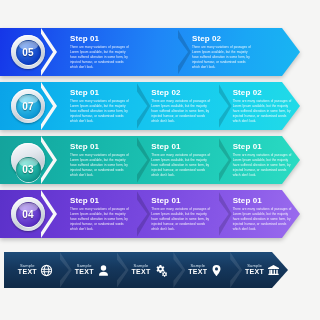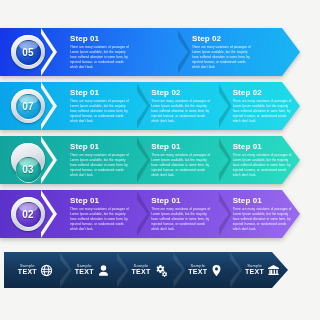--- a/index.html
+++ b/index.html
@@ -179,21 +179,21 @@
         <div class="seg-body">There are many variations of passages of Lorem Ipsum available, but the majority have suffered alteration in some form, by injected humour, or randomised words which don't look.</div>
       </div>
     </div>
   </div>
 
   <div class="row row4" id="row-4">
     <div class="row-body">
       <div class="badge-cell">
         <div class="badge">
           <div class="badge-inner">
-            <span class="badge-num">02</span>
+            <span class="badge-num">04</span>
           </div>
         </div>
       </div>
       <div class="seg">
         <div class="seg-title">Step 01</div>
         <div class="seg-body">There are many variations of passages of Lorem Ipsum available, but the majority have suffered alteration in some form, by injected humour, or randomised words which don't look.</div>
       </div>
       <div class="seg">
         <div class="seg-title">Step 01</div>
         <div class="seg-body">There are many variations of passages of Lorem Ipsum available, but the majority have suffered alteration in some form, by injected humour, or randomised words which don't look.</div>

